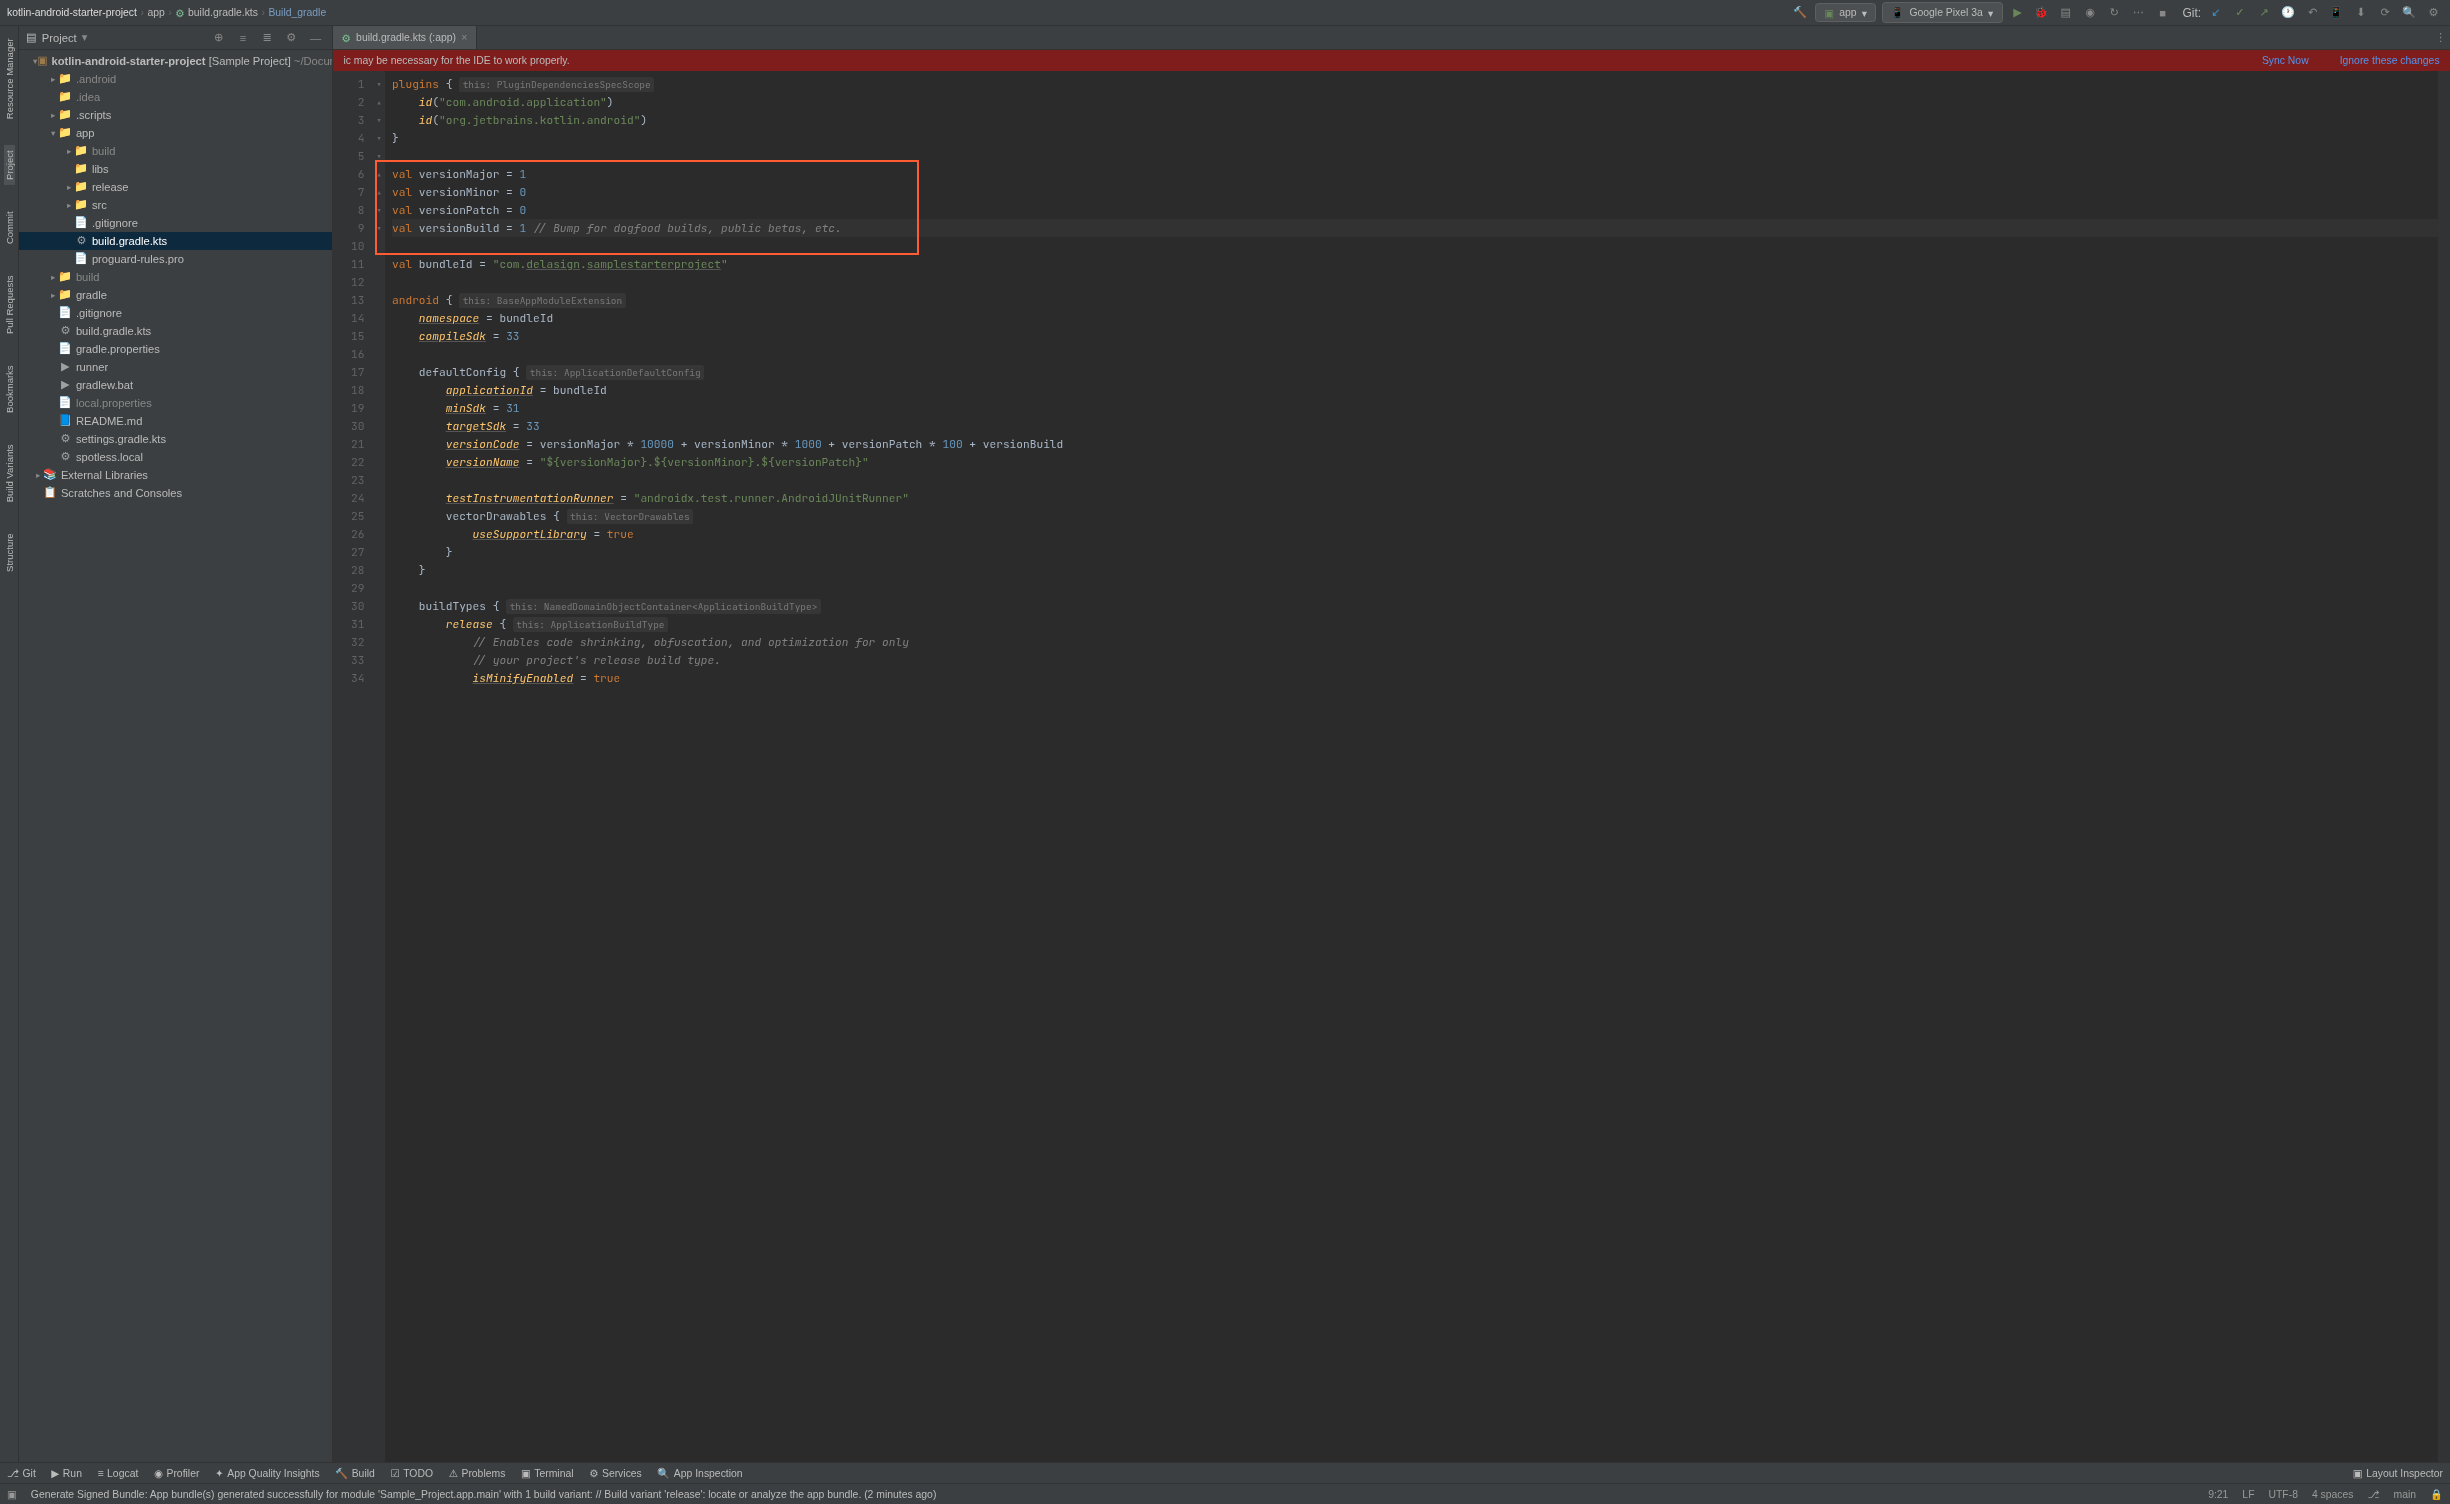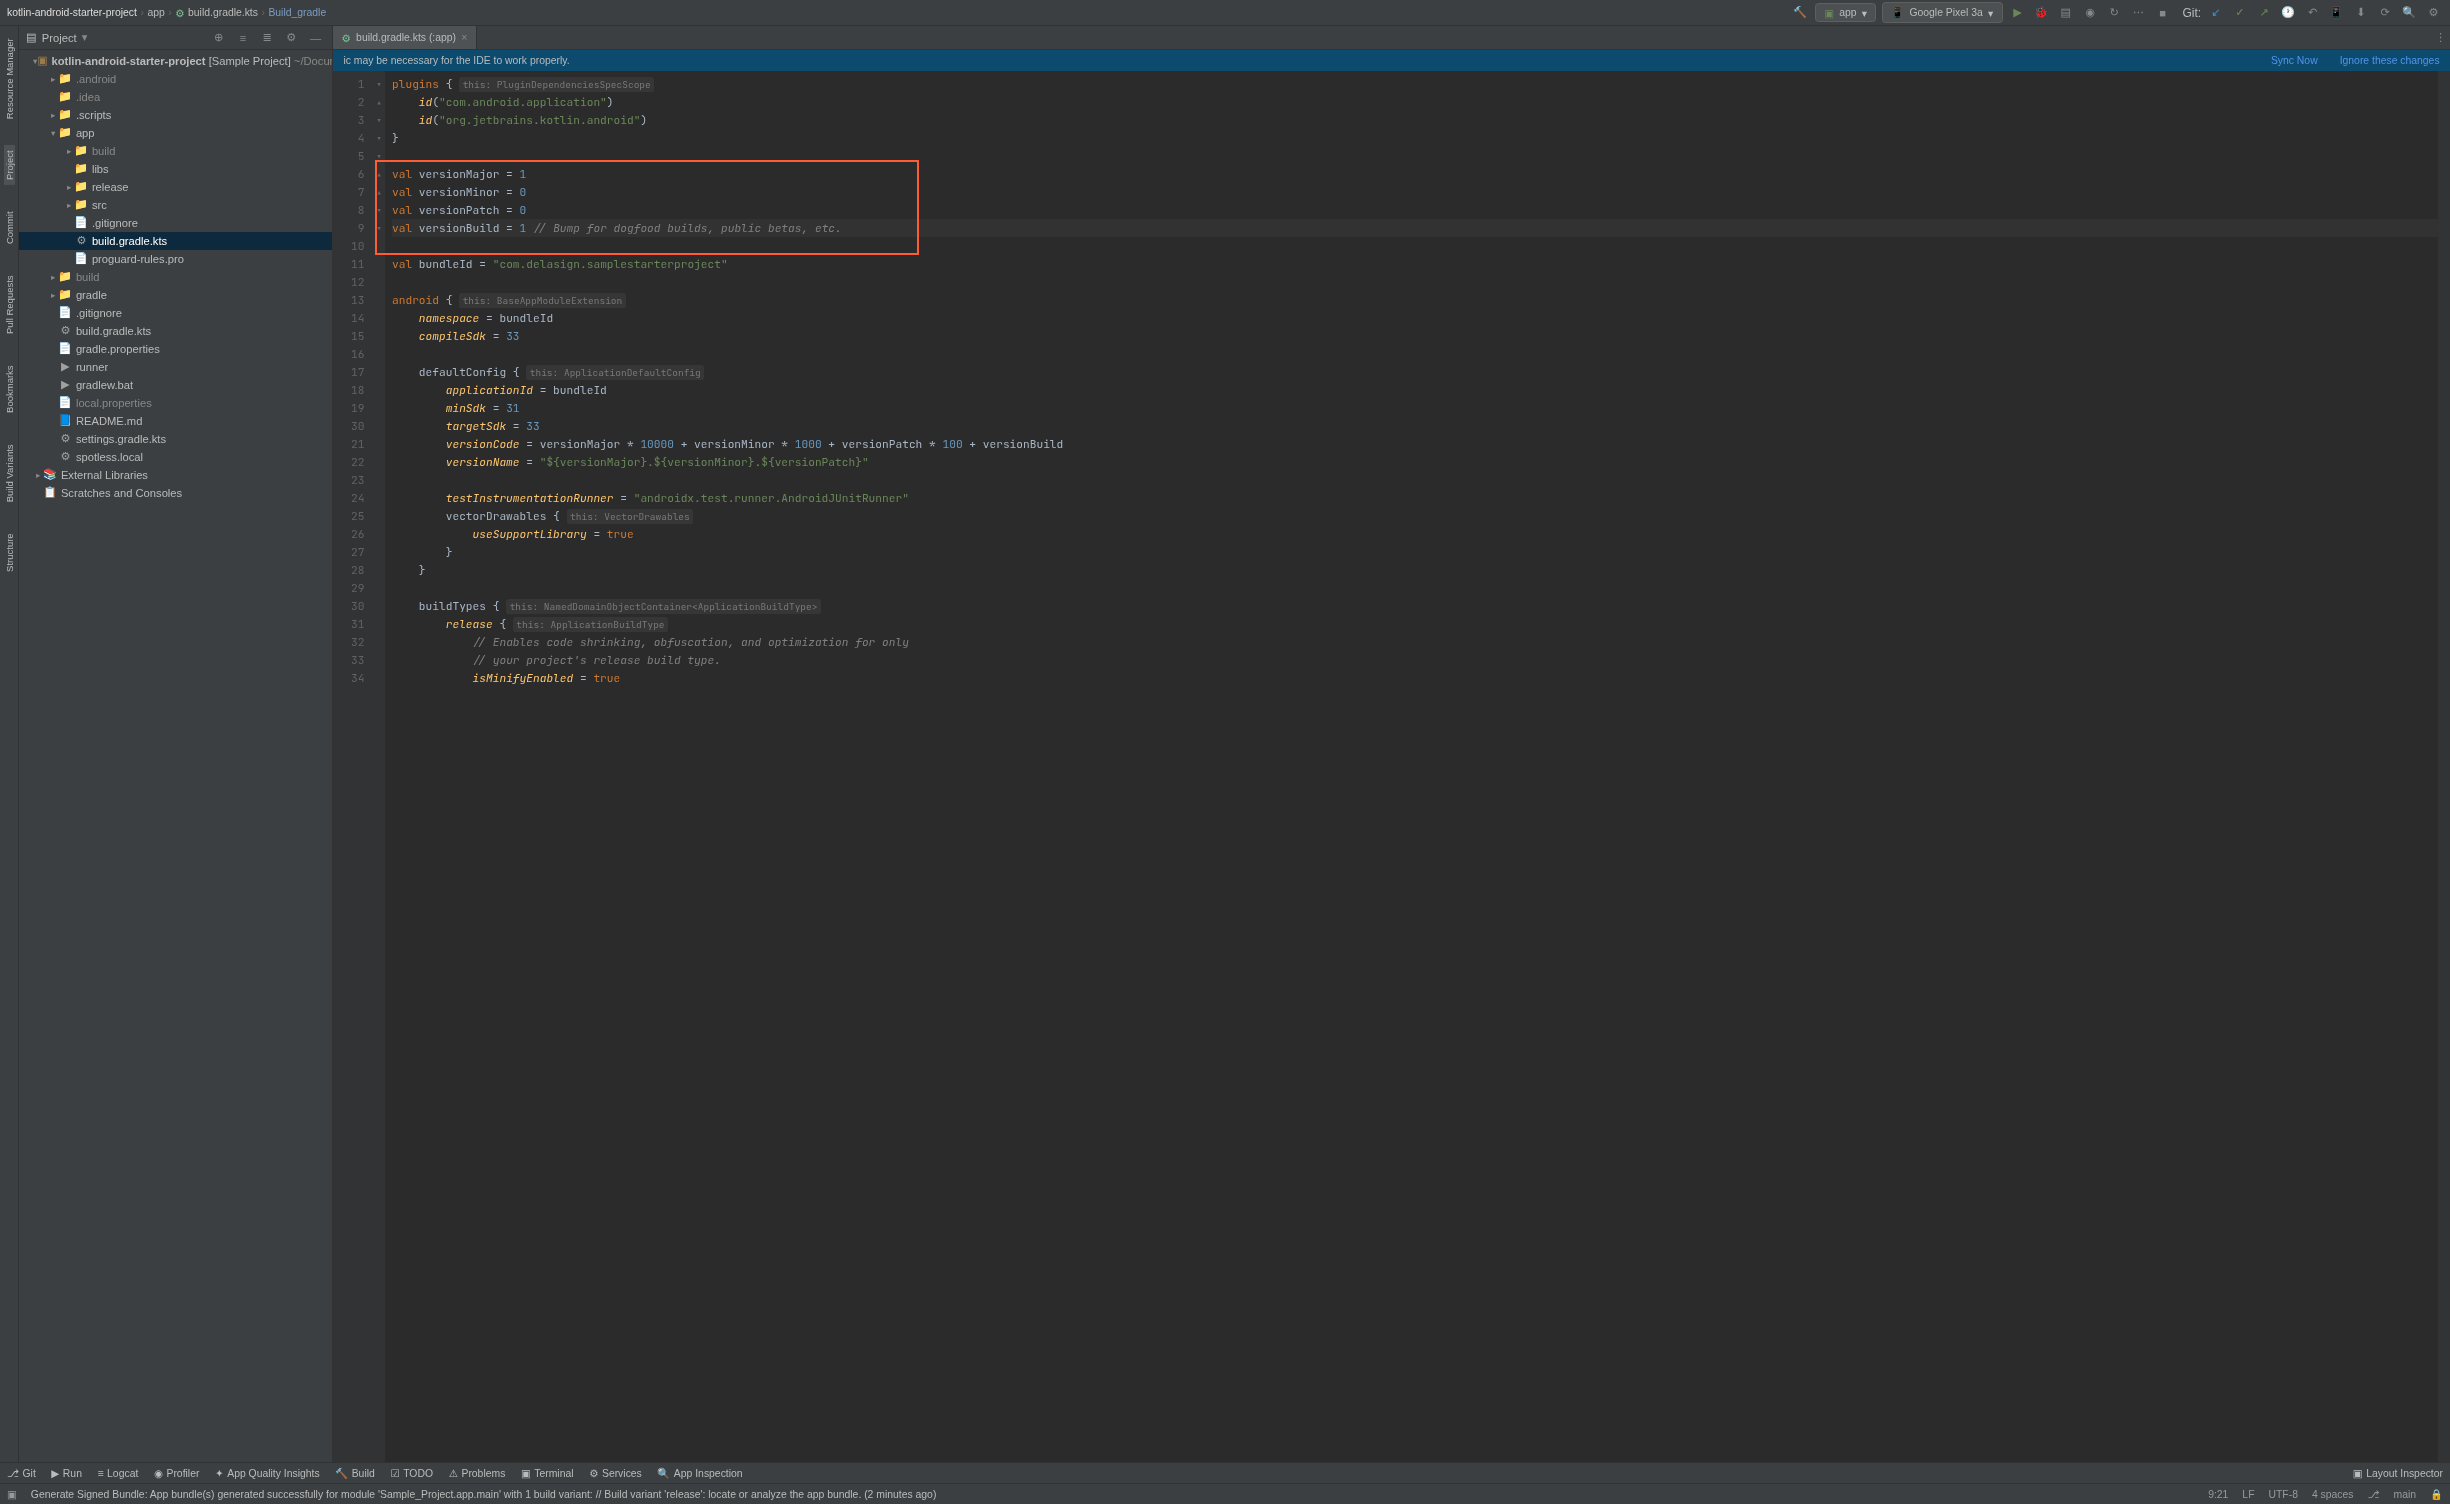--- a/index.html
+++ b/index.html
@@ -96,23 +96,23 @@
     }
     .tab {
       display: flex; align-items: center; gap: 5.2px;
       padding: 0 8.6px; height: 100%;
       background: #4e5254; color: #bbbbbb; font-size: 10.4px;
       border-right: 0.9px solid #323232; cursor: pointer;
     }
     .tab .close { color: #888; }
     .banner {
       display: flex; align-items: center;
-      background: #0c4a6e; color: #bbbbbb;
+      background: #7f1d1d; color: #bbbbbb;
       padding: 5.2px 10.4px; font-size: 10.4px;
-      justify-content: flex-end; gap: 22px;
+      justify-content: flex-end; gap: 31px;
     }
     .banner .msg { flex: 1; color: #bbb; }
     .banner .link { color: #5394ec; cursor: pointer; }
     .code-container { flex:1; display:flex; overflow:auto; position:relative; }
     .gutter {
       width: 40px; background: #313335; text-align: right;
       color: #606366; font-family: "JetBrains Mono", Menlo, monospace;
       font-size: 11.2px; line-height: 18px; padding-right: 8.6px; padding-top: 3.5px;
       user-select: none;
     }
@@ -127,21 +127,21 @@
       white-space: pre; color: #a9b7c6; position: relative;
     }
     .code-line { height: 18px; }
     .code-line.current { background: #323232; }
     .kw { color: #cc7832; }
     .str { color: #6a8759; }
     .num { color: #6897bb; }
     .fn { color: #ffc66d; font-style: italic; }
     .cmt { color: #808080; font-style: italic; }
     .hint { color: #787878; background: #363636; padding: 0.9px 3.5px; border-radius: 2.6px; font-size: 9.5px; }
-    .ul { text-decoration-color: #555; }
+    .ul { text-decoration: underline; text-decoration-color: #555; }
     .highlight-box {
       position: absolute;
       border: 2.6px solid #ff5c33;
       pointer-events: none;
     }
     .right-gutter { width: 12px; background: #313335; position: relative; }
     .bottom-toolbar {
       display: flex; align-items: center; height: 21px;
       background: #3c3f41; border-top: 0.9px solid #323232;
       padding: 0 7px; gap: 15.6px; font-size: 10.4px; color: #bbbbbb;

